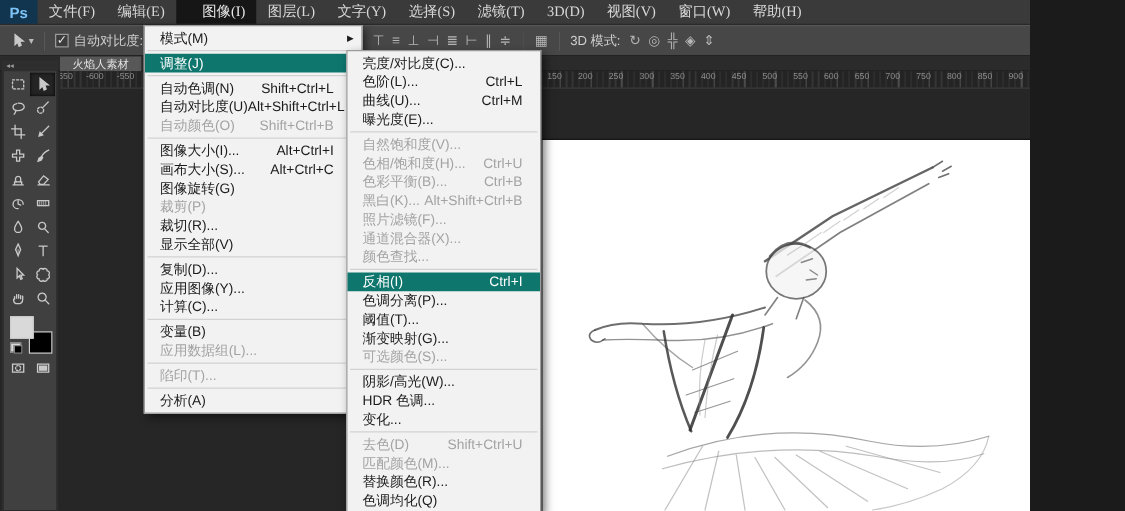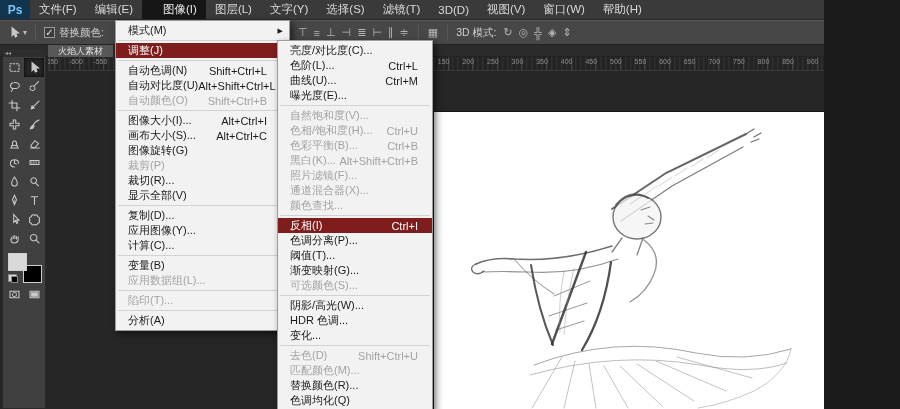--- a/index.html
+++ b/index.html
@@ -4,21 +4,21 @@
 <style>
   html,body{margin:0;padding:0;background:#1b1b1b;}
   *{box-sizing:border-box;font-family:"Liberation Sans","DejaVu Sans",sans-serif;}
   #stage{position:relative;width:824px;height:409px;overflow:hidden;background:#262626;}
 
   
   #menubar{position:absolute;left:0;top:0;width:900px;height:20px;background:#3a3a3a;
     display:flex;align-items:stretch;border-bottom:1px solid #2a2a2a;z-index:40;}
   #ps-logo{width:30px;display:flex;align-items:center;justify-content:center;
     background:#11344f;color:#7fc4f7;font-weight:bold;font-size:12px;}
-  .mb-item{padding:0 9px;display:flex;align-items:center;color:#d9d9d9;font-size:11.5px;cursor:default;}
+  .mb-item{padding:0 9px;display:flex;align-items:center;color:#d9d9d9;font-size:11.5px;cursor:default;font-family:Liberation Serif, serif;}
   .mb-item.active{background:#161616;color:#e8e8e8;padding-left:21px;}
 
   
   #optionsbar{position:absolute;left:0;top:20px;width:900px;height:25px;background:#474747;
     border-top:1px solid #565656;border-bottom:1px solid #222;display:flex;align-items:center;
     color:#cfcfcf;font-size:10.5px;z-index:30;}
   .ob-sep{width:1px;height:16px;background:#303030;border-right:1px solid #575757;margin:0 6px;}
   .ob-caret{font-size:8px;color:#bbb;margin:0 2px;}
   .ob-check{width:11px;height:11px;border:1px solid #9a9a9a;background:#3c3c3c;color:#e6e6e6;
     font-size:10px;line-height:9px;text-align:center;margin:0 4px 0 2px;}
@@ -60,21 +60,21 @@
   
   .menu{position:absolute;background:#f2f2f2;border:1px solid #9c9c9c;
     box-shadow:3px 3px 7px rgba(0,0,0,.55);padding:2px 0;z-index:100;font-size:11px;}
   #image-menu{left:115px;top:20px;width:175px;}
   #adjust-menu{left:277px;top:40px;width:156px;z-index:110;}
   .menu-item{height:15px;display:flex;align-items:center;padding:0 6px 0 12px;color:#1b1b1b;cursor:default;}
   .menu-item .mi-label{flex:0 0 auto;white-space:nowrap;}
   .menu-item .mi-short{flex:1 1 auto;text-align:right;padding-right:8px;white-space:nowrap;}
   .menu-item .mi-arrow{flex:0 0 8px;font-size:7px;text-align:right;}
   .menu-item.disabled{color:#a3a3a3;}
-  .menu-item.highlight{background:#7f1d1d;color:#ffffff;}
+  .menu-item.highlight{background:#0f766e;color:#ffffff;}
   .menu-sep{height:1px;background:#d2d2d2;margin:2px 2px;}
 </style>
 </head>
 <body>
 
 <div id="stage">
 
   <div id="menubar">
     <div id="ps-logo">
       <span>Ps</span>
@@ -95,21 +95,21 @@
 
   <div id="optionsbar">
     <span class="ob-toolicon" id="ob-toolicon">
         <svg viewBox="0 0 16 16" width="13" height="13">
           <path d="M5 2 L5 12 L7.5 9.5 L9 13.5 L11 12.5 L9.5 8.5 L13 8.5 Z" stroke="#c9c9c9" stroke-width="1.3" fill="#c9c9c9" stroke-linecap="round"></path>
         </svg>
       </span>
     <span class="ob-caret">▾</span>
     <span class="ob-sep"></span>
     <span class="ob-check">✓</span>
-    <span>替换颜色:</span>
+    <span>自动对比度:</span>
     <div class="ob-icons" id="ob-icons">
         <span class="ob-glyph">⊤</span>
         <span class="ob-glyph">≡</span>
         <span class="ob-glyph">⊥</span>
         <span class="ob-glyph">⊣</span>
         <span class="ob-glyph">≣</span>
         <span class="ob-glyph">⊢</span>
         <span class="ob-glyph">∥</span>
         <span class="ob-glyph">≑</span>
         <span class="ob-sep"></span>

